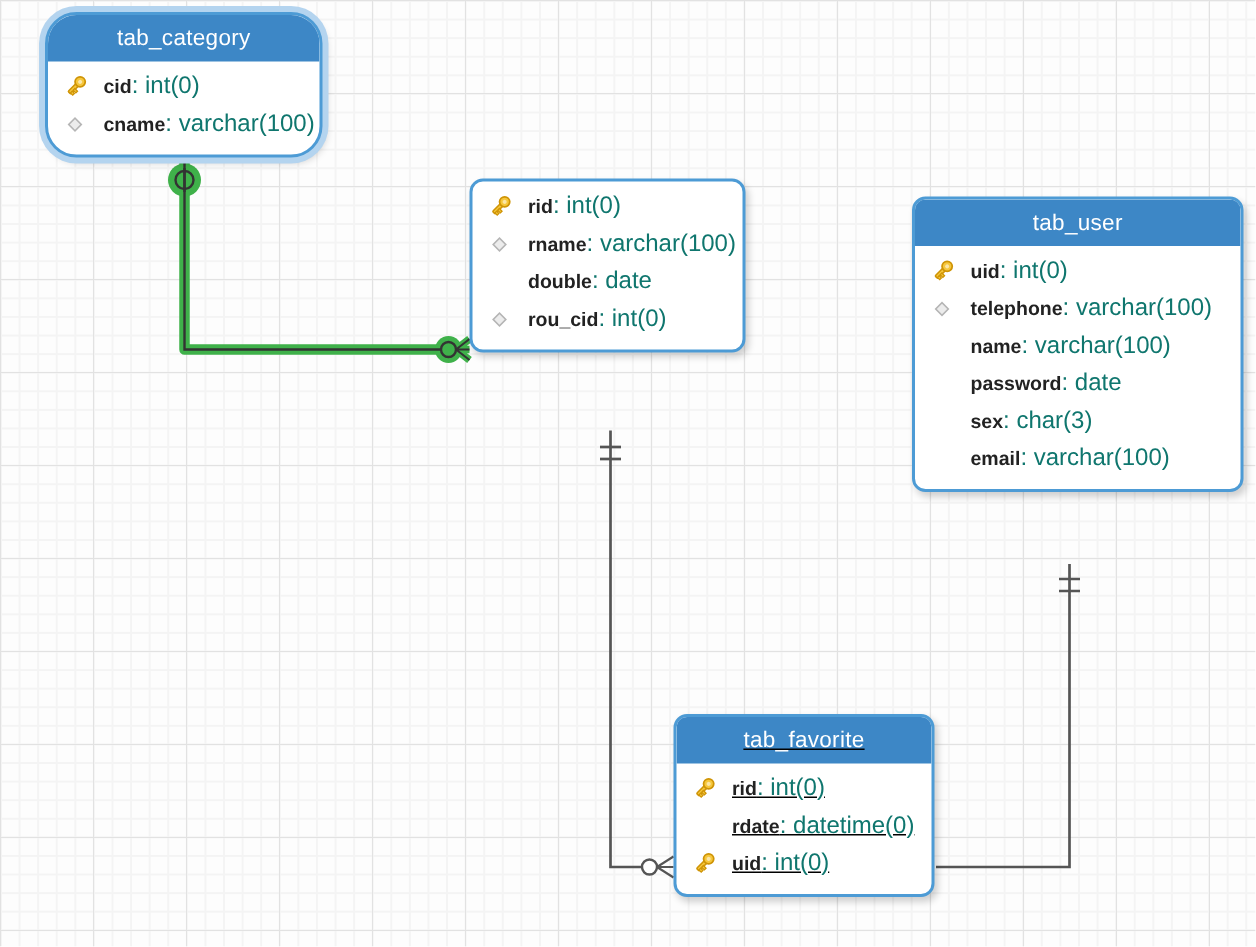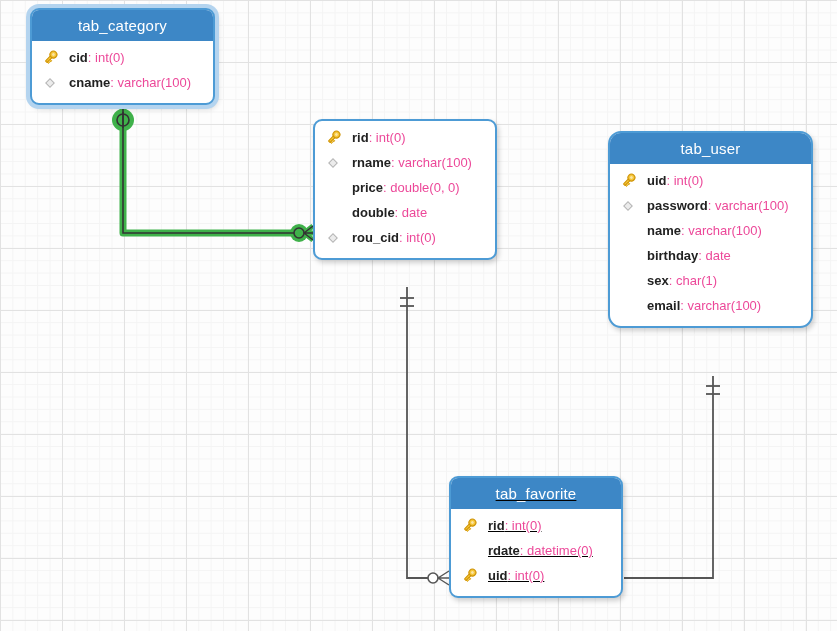--- a/index.html
+++ b/index.html
@@ -24,24 +24,24 @@
     box-shadow:0 0 0 4px #b4d4ef, 2px 3px 6px rgba(0,0,0,0.22);
   }
   .thead{
     height:31px;line-height:31px;background:#3d87c6;color:#fff;
     text-align:center;font-size:15px;letter-spacing:0.2px;
   }
   .tbody{padding:4px 0 8px 0;text-align:right;}
   .row{height:25px;display:flex;align-items:center;padding-left:9px;}
   .icon{width:18px;height:17px;flex:0 0 18px;margin-right:10px;display:inline-flex;align-items:center;justify-content:center;}
   .fname{font-size:13px;font-weight:700;color:#222;white-space:pre;}
-  .ftype{font-size:13px;font-weight:400;color:#ec4899;white-space:pre;}
-  #tbl-category{left:30px;top:8px;width:185px;}
+  .ftype{font-size:16px;font-weight:400;color:#0f766e;white-space:pre;}
+  #tbl-category{left:30px;top:8px;width:185px;border-radius:21px;}
   #tbl-route{left:313px;top:119px;width:184px;}
-  #tbl-user{left:608px;top:131px;width:205px;border-radius:13px;}
+  #tbl-user{left:608px;top:131px;width:221px;}
   #tbl-favorite{left:449px;top:476px;width:174px;text-decoration:underline;}
   #watermark{
     position:absolute;right:7px;bottom:8px;z-index:3;
     font-size:18px;color:#c6c6c6;letter-spacing:1px;
     text-shadow:1px 1px 0 #ffffff, -1px -1px 0 rgba(110,110,110,0.28);
   }
 </style>
 </head>
 <body>
 
@@ -127,25 +127,20 @@
           <span class="icon">
             <svg width="14" height="14" viewBox="0 0 16 16">
               <rect x="4.6" y="4.6" width="6.8" height="6.8" transform="rotate(45 8 8)" fill="#ececec" stroke="#b5b5b5" stroke-width="1.2"></rect>
             </svg>
           </span>
           <span class="fname">rname</span>
           <span class="ftype">: varchar(100)</span>
         </div>
         <div class="row">
           <span class="icon"></span>
-          <span class="fname">price</span>
-          <span class="ftype">: double(0, 0)</span>
-        </div>
-        <div class="row">
-          <span class="icon"></span>
           <span class="fname">double</span>
           <span class="ftype">: date</span>
         </div>
         <div class="row">
           <span class="icon">
             <svg width="14" height="14" viewBox="0 0 16 16">
               <rect x="4.6" y="4.6" width="6.8" height="6.8" transform="rotate(45 8 8)" fill="#ececec" stroke="#b5b5b5" stroke-width="1.2"></rect>
             </svg>
           </span>
           <span class="fname">rou_cid</span>
@@ -171,37 +166,37 @@
           </span>
           <span class="fname">uid</span>
           <span class="ftype">: int(0)</span>
         </div>
         <div class="row">
           <span class="icon">
             <svg width="14" height="14" viewBox="0 0 16 16">
               <rect x="4.6" y="4.6" width="6.8" height="6.8" transform="rotate(45 8 8)" fill="#ececec" stroke="#b5b5b5" stroke-width="1.2"></rect>
             </svg>
           </span>
+          <span class="fname">telephone</span>
+          <span class="ftype">: varchar(100)</span>
+        </div>
+        <div class="row">
+          <span class="icon"></span>
+          <span class="fname">name</span>
+          <span class="ftype">: varchar(100)</span>
+        </div>
+        <div class="row">
+          <span class="icon"></span>
           <span class="fname">password</span>
-          <span class="ftype">: varchar(100)</span>
-        </div>
-        <div class="row">
-          <span class="icon"></span>
-          <span class="fname">name</span>
-          <span class="ftype">: varchar(100)</span>
-        </div>
-        <div class="row">
-          <span class="icon"></span>
-          <span class="fname">birthday</span>
           <span class="ftype">: date</span>
         </div>
         <div class="row">
           <span class="icon"></span>
           <span class="fname">sex</span>
-          <span class="ftype">: char(1)</span>
+          <span class="ftype">: char(3)</span>
         </div>
         <div class="row">
           <span class="icon"></span>
           <span class="fname">email</span>
           <span class="ftype">: varchar(100)</span>
         </div>
       </div>
   </div>
 
   <div class="table" id="tbl-favorite">

